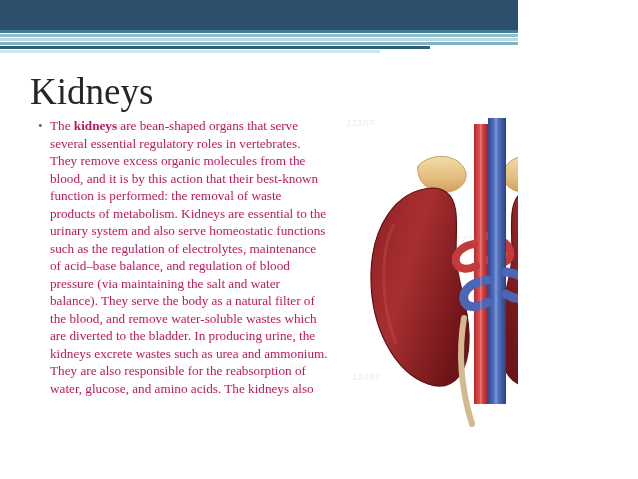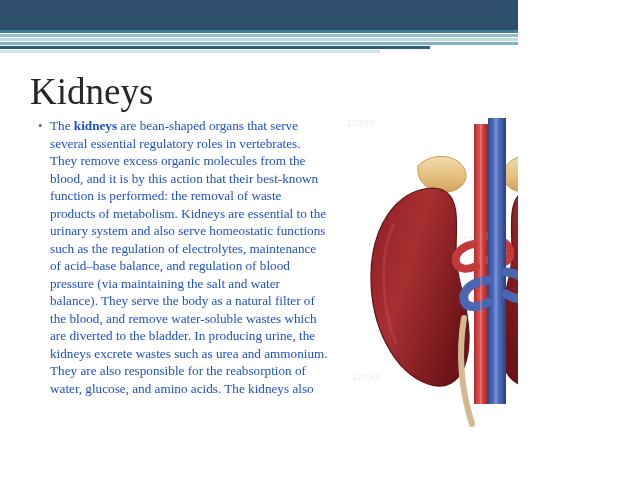--- a/index.html
+++ b/index.html
@@ -71,21 +71,21 @@
     flex: 0 0 12px;
     color: #4a6b80;
     font-size: 13px;
     line-height: 17.5px;
     text-align: left;
   }
   .bullet-text {
     flex: 1 1 auto;
     font-size: 13.2px;
     line-height: 17.5px;
-    color: #1d4ed8;
+    color: #be185d;
     font-family: "Liberation Serif", serif;
     text-align: left;
   }
   .bullet-text b {
     font-weight: bold;
   }
 
   
   .figure {
     position: absolute;

